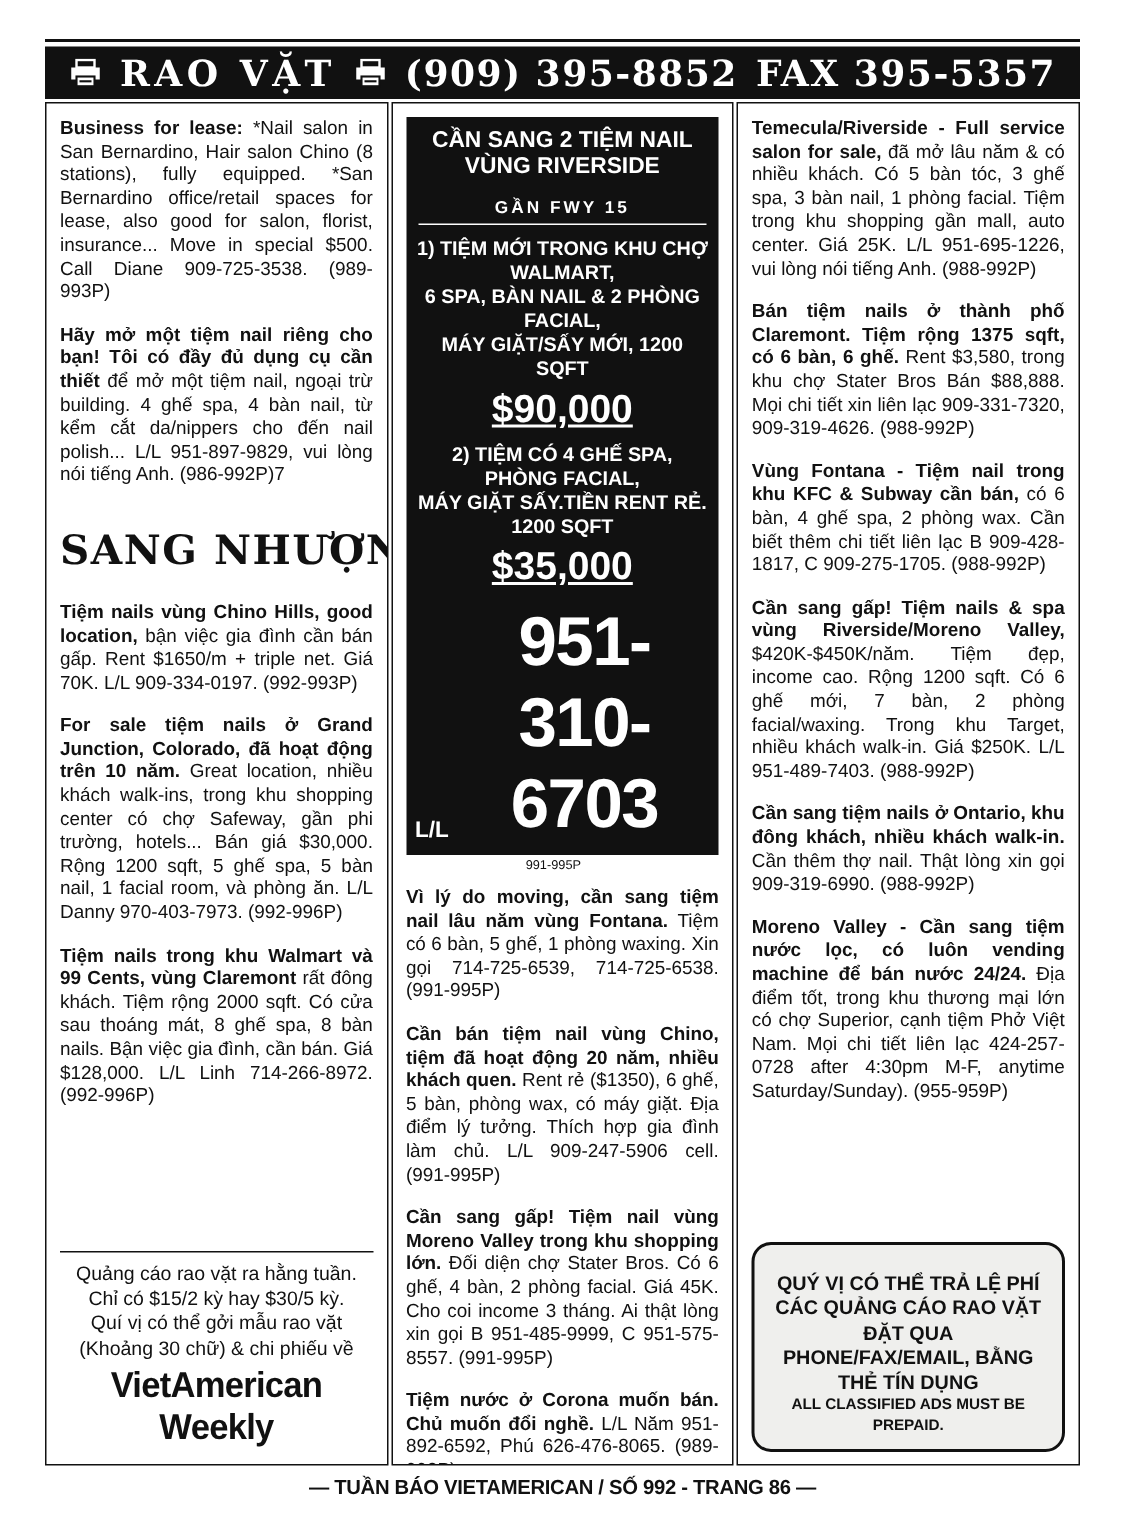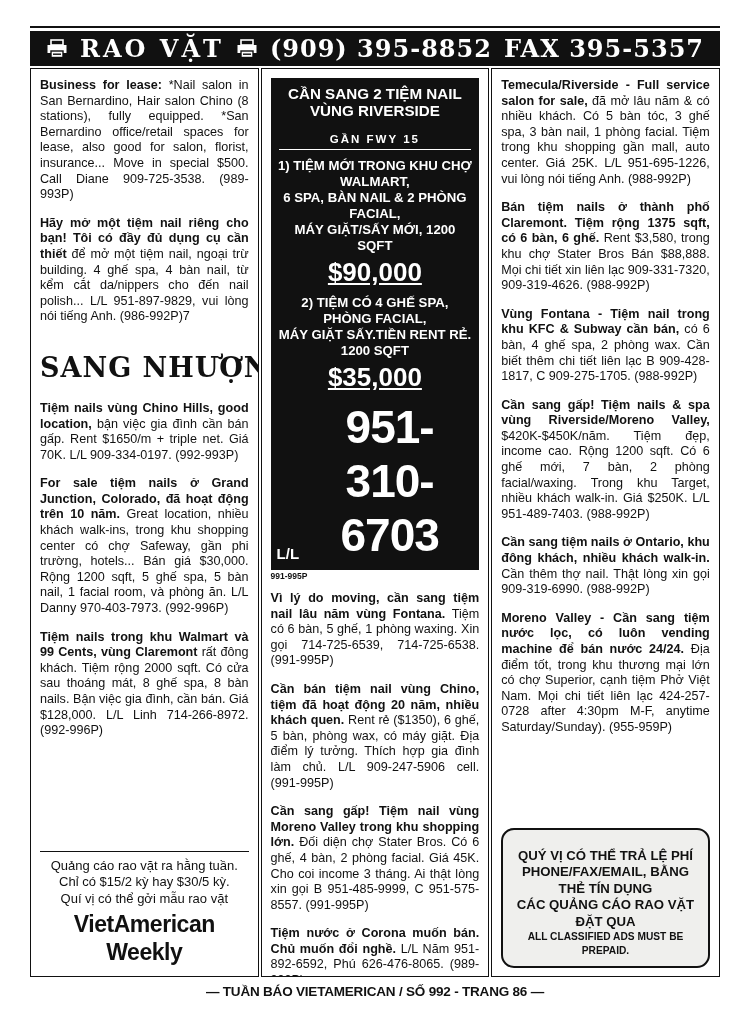--- a/index.html
+++ b/index.html
@@ -80,21 +80,21 @@
   .blackbox .bb-sub { font-weight: bold; font-size: 11.5px; letter-spacing: 2px; margin-top: 14px; }
   .blackbox .bb-rule { border-top: 1.5px solid #fff; margin: 4px 2px 8px 2px; }
   .blackbox .bb-line { font-weight: bold; font-size: 13.2px; line-height: 16px; }
   .blackbox .bb-price { font-weight: bold; font-size: 26px; line-height: 30px; margin: 3px 0 8px 0; text-decoration: underline; }
   .blackbox .bb-phone-row {
     display: flex; align-items: flex-end; justify-content: center; gap: 7px;
     margin-top: 2px;
   }
   .blackbox .bb-ll { font-weight: bold; font-size: 15px; }
   .blackbox .bb-phone { font-weight: bold; font-size: 46px; letter-spacing: -1px; }
-  .bb-ref { font-size: 8.5px; text-align: left; margin: 1px 12px 10px 0; font-weight: bold; }
+  .bb-ref { font-size: 8.5px; text-align: center; margin: 1px 12px 10px 0; }
 
   
   .notice {
     margin-top: auto;
     border: 2.5px solid #111;
     border-radius: 13px;
     background: #efefed;
     text-align: center;
     padding: 18px 4px 8px 4px;
     font-weight: bold;
@@ -150,20 +150,21 @@
       <div class="section-head">SANG NHƯỢNG</div>
 
       <p class="ad"><b>Tiệm nails vùng Chino Hills, good location,</b><span> bận việc gia đình cần bán gấp. Rent $1650/m + triple net. Giá 70K. L/L 909-334-0197. (992-993P)</span></p>
       <p class="ad"><b>For sale tiệm nails ở Grand Junction, Colorado, đã hoạt động trên 10 năm.</b><span> Great location, nhiều khách walk-ins, trong khu shopping center có chợ Safeway, gần phi trường, hotels... Bán giá $30,000. Rộng 1200 sqft, 5 ghế spa, 5 bàn nail, 1 facial room, và phòng ăn. L/L Danny 970-403-7973. (992-996P)</span></p>
       <p class="ad"><b>Tiệm nails trong khu Walmart và 99 Cents, vùng Claremont</b><span> rất đông khách. Tiệm rộng 2000 sqft. Có cửa sau thoáng mát, 8 ghế spa, 8 bàn nails. Bận việc gia đình, cần bán. Giá $128,000. L/L Linh 714-266-8972. (992-996P)</span></p>
 
       <div class="promo">
         <div class="pl">Quảng cáo rao vặt ra hằng tuần.</div>
         <div class="pl">Chỉ có $15/2 kỳ hay $30/5 kỳ.</div>
         <div class="pl">Quí vị có thể gởi mẫu rao vặt</div>
+        <div class="pl">(Khoảng 30 chữ) &amp; chi phiếu về</div>
         <div class="brand">VietAmerican Weekly</div>
 
       </div>
     </div>
 
     <div class="col">
       <div class="blackbox">
         <div class="bb-title">CẦN SANG 2 TIỆM NAIL VÙNG RIVERSIDE</div>
         <div class="bb-sub">GẦN FWY 15</div>
         <div class="bb-rule"></div>
@@ -192,22 +193,22 @@
     <div class="col">
       <p class="ad"><b>Temecula/Riverside - Full service salon for sale,</b><span> đã mở lâu năm &amp; có nhiều khách. Có 5 bàn tóc, 3 ghế spa, 3 bàn nail, 1 phòng facial. Tiệm trong khu shopping gần mall, auto center. Giá 25K. L/L 951-695-1226, vui lòng nói tiếng Anh. (988-992P)</span></p>
       <p class="ad"><b>Bán tiệm nails ở thành phố Claremont. Tiệm rộng 1375 sqft, có 6 bàn, 6 ghế.</b><span> Rent $3,580, trong khu chợ Stater Bros Bán $88,888. Mọi chi tiết xin liên lạc 909-331-7320, 909-319-4626. (988-992P)</span></p>
       <p class="ad"><b>Vùng Fontana - Tiệm nail trong khu KFC &amp; Subway cần bán,</b><span> có 6 bàn, 4 ghế spa, 2 phòng wax. Cần biết thêm chi tiết liên lạc B 909-428-1817, C 909-275-1705. (988-992P)</span></p>
       <p class="ad"><b>Cần sang gấp! Tiệm nails &amp; spa vùng Riverside/Moreno Valley,</b><span> $420K-$450K/năm. Tiệm đẹp, income cao. Rộng 1200 sqft. Có 6 ghế mới, 7 bàn, 2 phòng facial/waxing. Trong khu Target, nhiều khách walk-in. Giá $250K. L/L 951-489-7403. (988-992P)</span></p>
       <p class="ad"><b>Cần sang tiệm nails ở Ontario, khu đông khách, nhiều khách walk-in.</b><span> Cần thêm thợ nail. Thật lòng xin gọi 909-319-6990. (988-992P)</span></p>
       <p class="ad"><b>Moreno Valley - Cần sang tiệm nước lọc, có luôn vending machine để bán nước 24/24.</b><span> Địa điểm tốt, trong khu thương mại lớn có chợ Superior, cạnh tiệm Phở Việt Nam. Mọi chi tiết liên lạc 424-257-0728 after 4:30pm M-F, anytime Saturday/Sunday). (955-959P)</span></p>
 
       <div class="notice">
         <div class="n1">QUÝ VỊ CÓ THỂ TRẢ LỆ PHÍ</div>
+        <div class="n1">CÁC QUẢNG CÁO RAO VẶT ĐẶT QUA</div>
         <div class="n1">PHONE/FAX/EMAIL, BẰNG THẺ TÍN DỤNG</div>
-        <div class="n1">CÁC QUẢNG CÁO RAO VẶT ĐẶT QUA</div>
         <div class="n-small">ALL CLASSIFIED ADS MUST BE PREPAID.</div>
 
       </div>
     </div>
 
   </div>
 
   <div class="footer">— TUẦN BÁO VIETAMERICAN / SỐ 992 - TRANG 86 —</div>
 
 </div>

